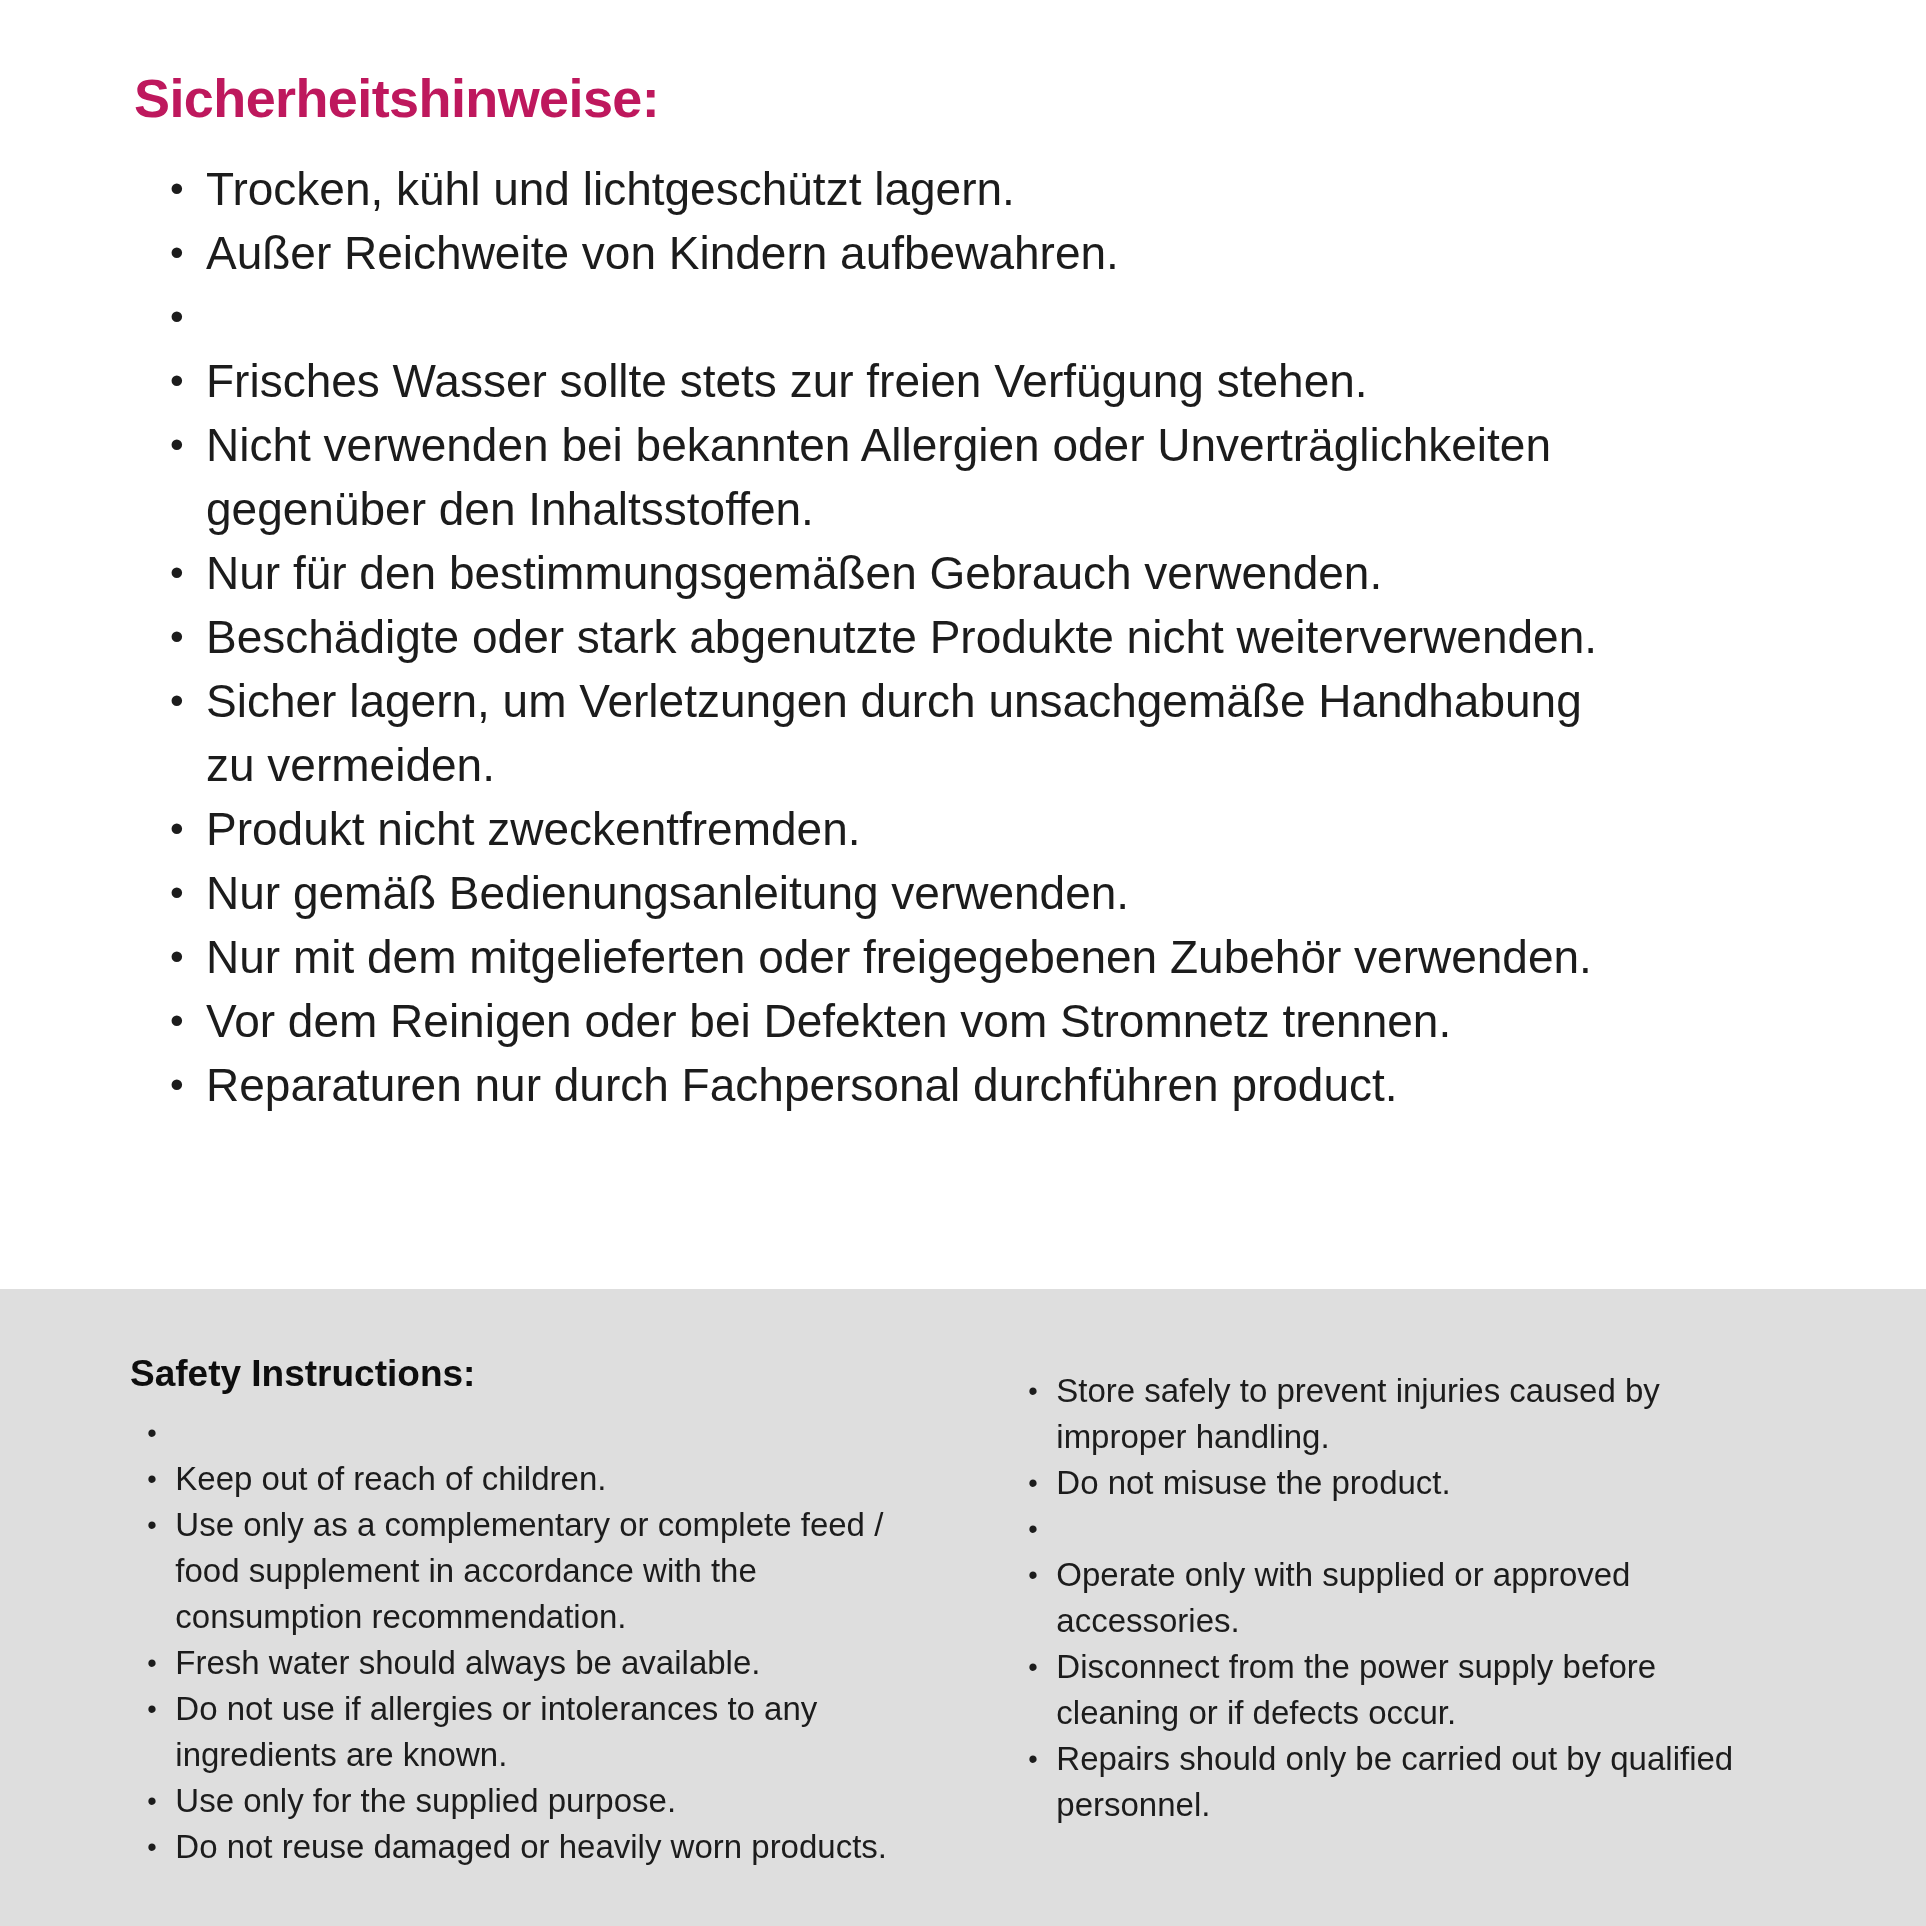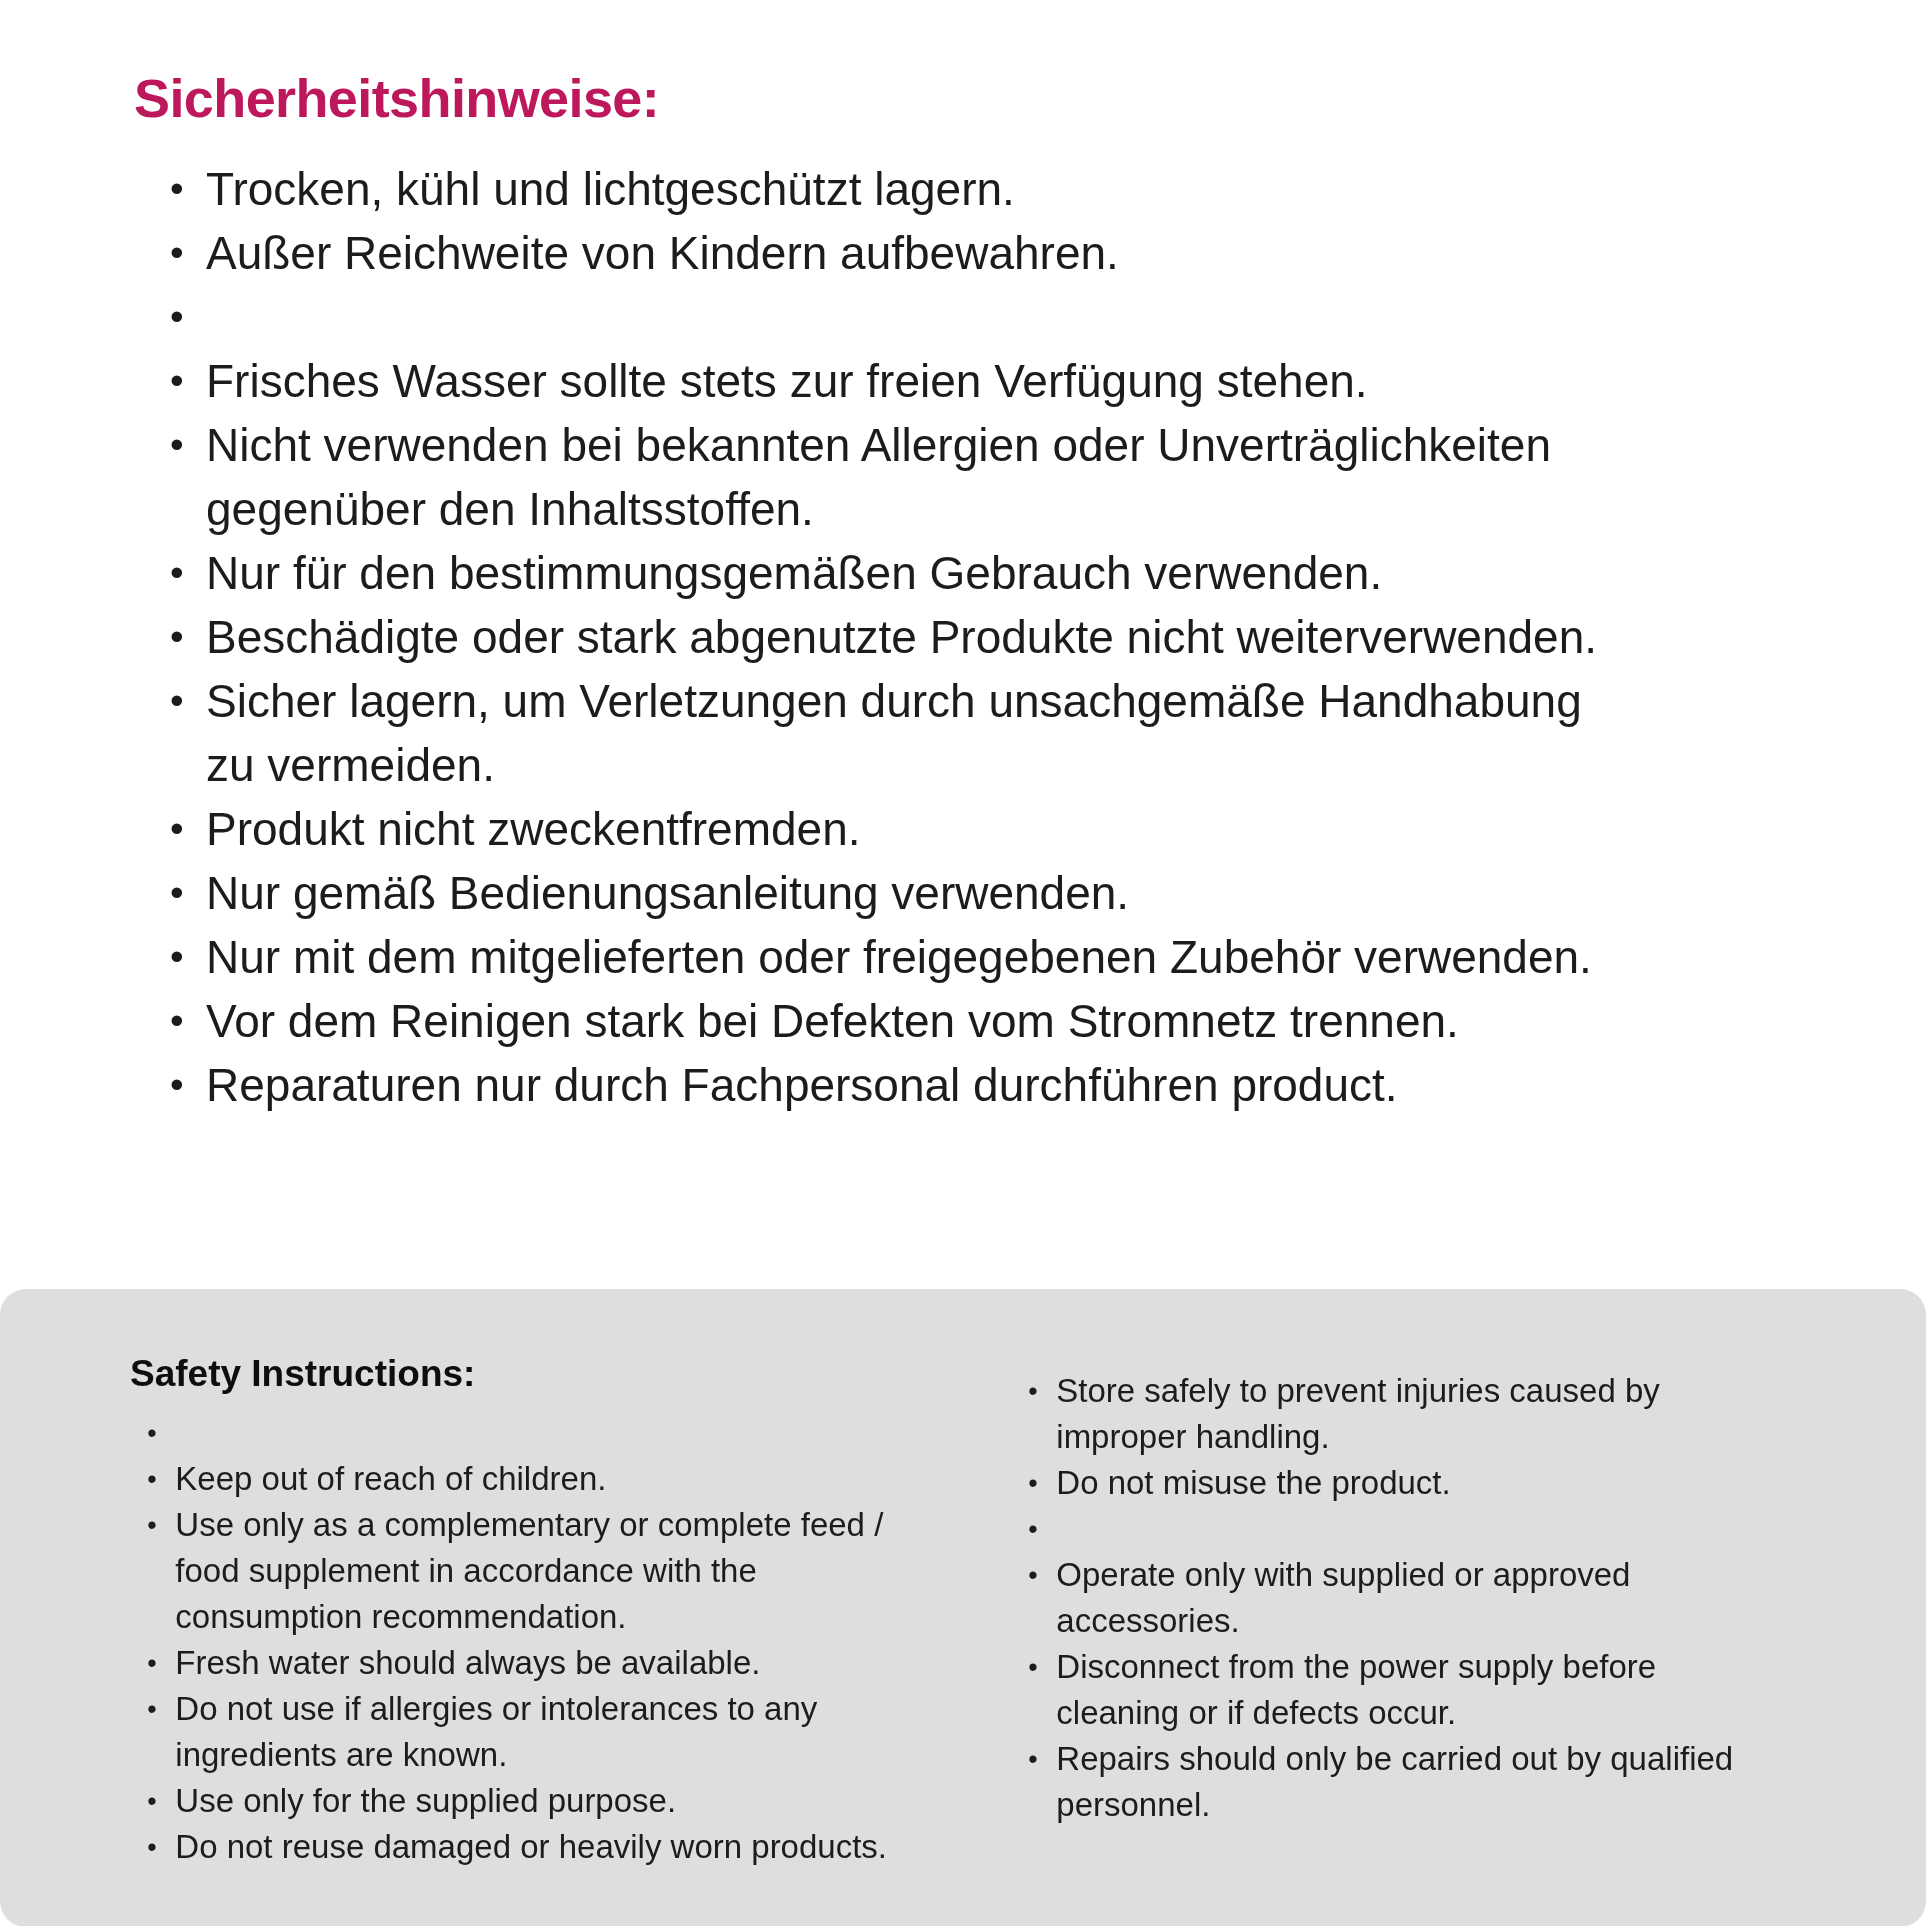--- a/index.html
+++ b/index.html
@@ -53,21 +53,20 @@
     line-height: 64px;
   }
   .li-text { white-space: pre-line; }
   
   .en-panel {
     box-sizing: border-box;
     height: 638px;
     background: #dedede;
     padding: 64px 77px 0 130px;
     display: flex;
-    border-radius: 26px;
   }
   .en-col-left {
     flex: none;
     width: 881px;
   }
   .en-col-right {
     flex: 1 1 auto;
     padding-top: 15.4px;
   }
   .en-title {
@@ -137,21 +136,21 @@
       <li>
           <span class="bullet">•</span>
           <span class="li-text">Nur gemäß Bedienungsanleitung verwenden.</span>
         </li>
       <li>
           <span class="bullet">•</span>
           <span class="li-text">Nur mit dem mitgelieferten oder freigegebenen Zubehör verwenden.</span>
         </li>
       <li>
           <span class="bullet">•</span>
-          <span class="li-text">Vor dem Reinigen stark bei Defekten vom Stromnetz trennen.</span>
+          <span class="li-text">Vor dem Reinigen oder bei Defekten vom Stromnetz trennen.</span>
         </li>
       <li>
           <span class="bullet">•</span>
           <span class="li-text">Reparaturen nur durch Fachpersonal durchführen product.</span>
         </li>
     </ul>
   </section>
 
   <section class="en-panel">
     <div class="en-col-left">

